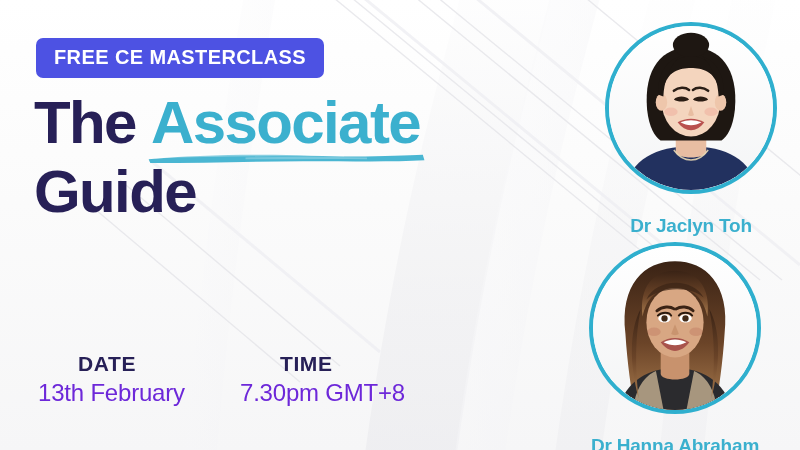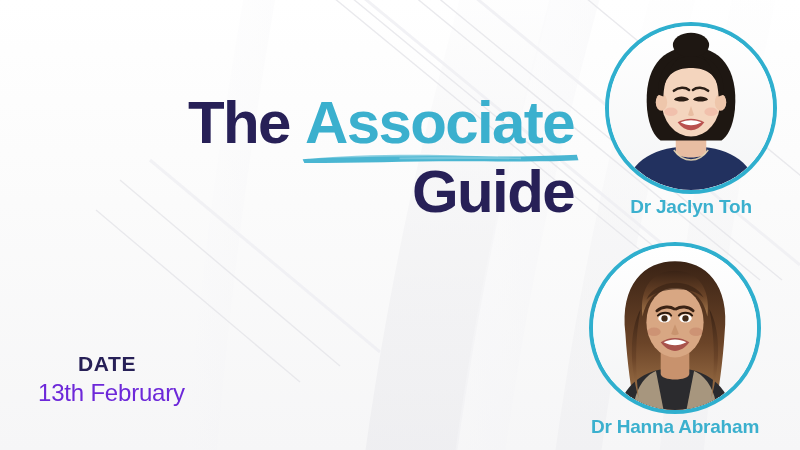--- a/index.html
+++ b/index.html
@@ -51,21 +51,20 @@
     left:34px; top:92px;
     width:540px;
   }
   .hl-line {
     position:relative;
     font-size:60px;
     font-weight:bold;
     line-height:1.03;
     letter-spacing:-1.6px;
     white-space:nowrap;
-    text-align:right;
   }
   .hl-line + .hl-line { margin-top:7px; }
   .w-navy { color:#272057; }
   .w-cyan { position:relative; display:inline-block; color:#3BB0CE; }
   .brush {
     position:absolute;
     left:-4px;
     bottom:-10px;
     width:calc(100% + 10px);
     height:13px;
@@ -111,21 +110,21 @@
     width:172px; height:172px;
     margin:0 auto;
     border-radius:50%;
     border:4px solid #2FAFCE;
     background:#ffffff;
     overflow:hidden;
   }
   .portrait-svg { display:block; width:100%; height:100%; }
 
   .speaker-name {
-    margin-top:2px;
+    margin-top:21px;
     color:#3BB0CE;
     font-size:19px;
     font-weight:bold;
     letter-spacing:-0.2px;
     white-space:nowrap;
   }
 </style>
 </head>
 <body>
 
@@ -167,20 +166,21 @@
         <line x1="96" y1="210" x2="300" y2="382"></line>
       </g>
       <g stroke="#efeff3" stroke-width="3" fill="none" opacity="0.8">
         <line x1="330" y1="-30" x2="700" y2="275"></line>
         <line x1="430" y1="-40" x2="800" y2="265"></line>
         <line x1="150" y1="160" x2="380" y2="352"></line>
       </g>
     </svg>
   </div>
 
+  <div id="badge" style="background:#4d52e3;">FREE CE MASTERCLASS</div>
 
   <div id="headline">
 
     <div class="hl-line">
       <span class="w-navy">The </span><span class="w-cyan"><span>Associate</span><svg class="brush" viewBox="0 0 340 14" preserveAspectRatio="none">
             <path d="M2 9 C 60 4, 140 3, 200 5 C 260 7, 310 5, 336 4 L 338 10 C 300 12, 250 11, 190 11 C 130 11, 70 13, 4 13 Z" fill="#3BB0CE" opacity="0.92"></path>
             <path d="M10 5 C 80 2, 160 2, 240 3 L 240 6 C 160 5, 80 6, 10 8 Z" fill="#ffffff" opacity="0.35"></path>
             <path d="M120 7 C 170 6, 220 6, 268 7 L 268 9 C 220 8, 170 9, 120 9 Z" fill="#ffffff" opacity="0.25"></path>
           </svg></span>
     </div>
@@ -188,20 +188,24 @@
 
     <div class="hl-line">
       <span class="w-navy">Guide</span>
     </div>
   </div>
 
   <div id="meta">
     <div class="meta-block">
       <div class="meta-label">DATE</div>
       <div class="meta-value">13th February</div>
+    </div>
+    <div class="meta-block">
+      <div class="meta-label">TIME</div>
+      <div class="meta-value">7.30pm GMT+8</div>
     </div>
   </div>
 
   <div class="speaker" id="speaker-1">
     <div class="portrait-ring">
       <svg class="portrait-svg" viewBox="0 0 172 172" xmlns="http://www.w3.org/2000/svg">
         <defs>
           <clipPath id="clip1">
               <circle cx="86" cy="86" r="86"></circle>
             </clipPath>

